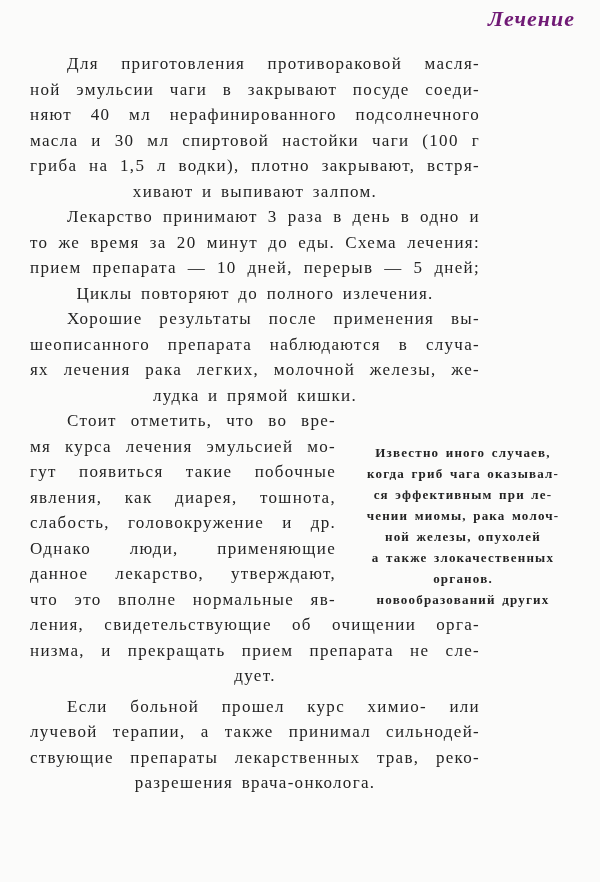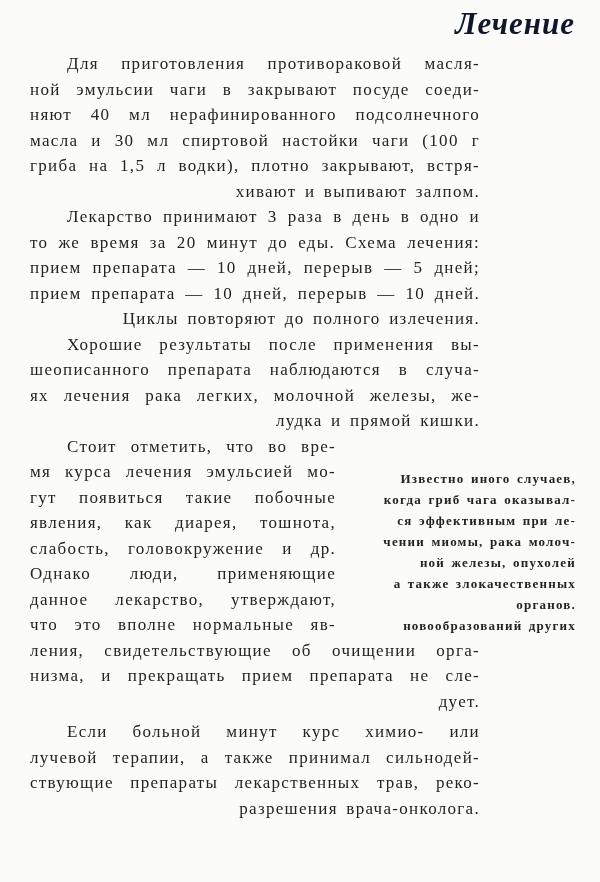--- a/index.html
+++ b/index.html
@@ -16,42 +16,42 @@
   }
   .page {
     position: relative;
     width: 600px;
     height: 882px;
   }
   .title {
     position: absolute;
     top: 6px;
     right: 25px;
-    font-size: 31px;
+    font-size: 22px;
     font-weight: bold;
     font-style: italic;
     letter-spacing: 1px;
-    color: #0f172a;
+    color: #701a75;
   }
   .text {
     position: absolute;
     left: 30px;
     top: 51px;
     width: 548px;
   }
   .para {
     width: 450px;
   }
   .line {
     font-size: 17px;
     line-height: 25.5px;
     letter-spacing: 1.3px;
     word-spacing: 3px;
     white-space: normal;
-    text-align: right;
+    text-align: center;
   }
   .line.j {
     text-align: justify;
     text-align-last: justify;
   }
   .line.ind {
     text-indent: 37px;
   }
   .wrap-region {
     display: flex;
@@ -91,21 +91,20 @@
         <div class="line j">няют 40 мл нерафинированного подсолнечного</div>
         <div class="line j">масла и 30 мл спиртовой настойки чаги (100 г</div>
         <div class="line j">гриба на 1,5 л водки), плотно закрывают, встря-</div>
         <div class="line">хивают и выпивают залпом.</div>
       </div>
 
     <div class="para">
         <div class="line j ind">Лекарство принимают 3 раза в день в одно и</div>
         <div class="line j">то же время за 20 минут до еды. Схема лечения:</div>
         <div class="line j">прием препарата — 10 дней, перерыв — 5 дней;</div>
-        <div class="line j">прием препарата — 10 дней, перерыв — 10 дней.</div>
         <div class="line">Циклы повторяют до полного излечения.</div>
       </div>
 
     <div class="para">
         <div class="line j ind">Хорошие результаты после применения вы-</div>
         <div class="line j">шеописанного препарата наблюдаются в случа-</div>
         <div class="line j">ях лечения рака легких, молочной железы, же-</div>
         <div class="line">лудка и прямой кишки.</div>
       </div>
 
@@ -132,19 +131,19 @@
         </div>
     </div>
 
     <div class="para">
         <div class="line j">ления, свидетельствующие об очищении орга-</div>
         <div class="line j">низма, и прекращать прием препарата не сле-</div>
         <div class="line">дует.</div>
       </div>
 
     <div class="para last-para">
-        <div class="line j ind">Если больной минут курс химио- или</div>
+        <div class="line j ind">Если больной прошел курс химио- или</div>
         <div class="line j">лучевой терапии, а также принимал сильнодей-</div>
         <div class="line j">ствующие препараты лекарственных трав, реко-</div>
         <div class="line">разрешения врача-онколога.</div>
       </div>
   </div>
 </div>
 
 </body></html>

